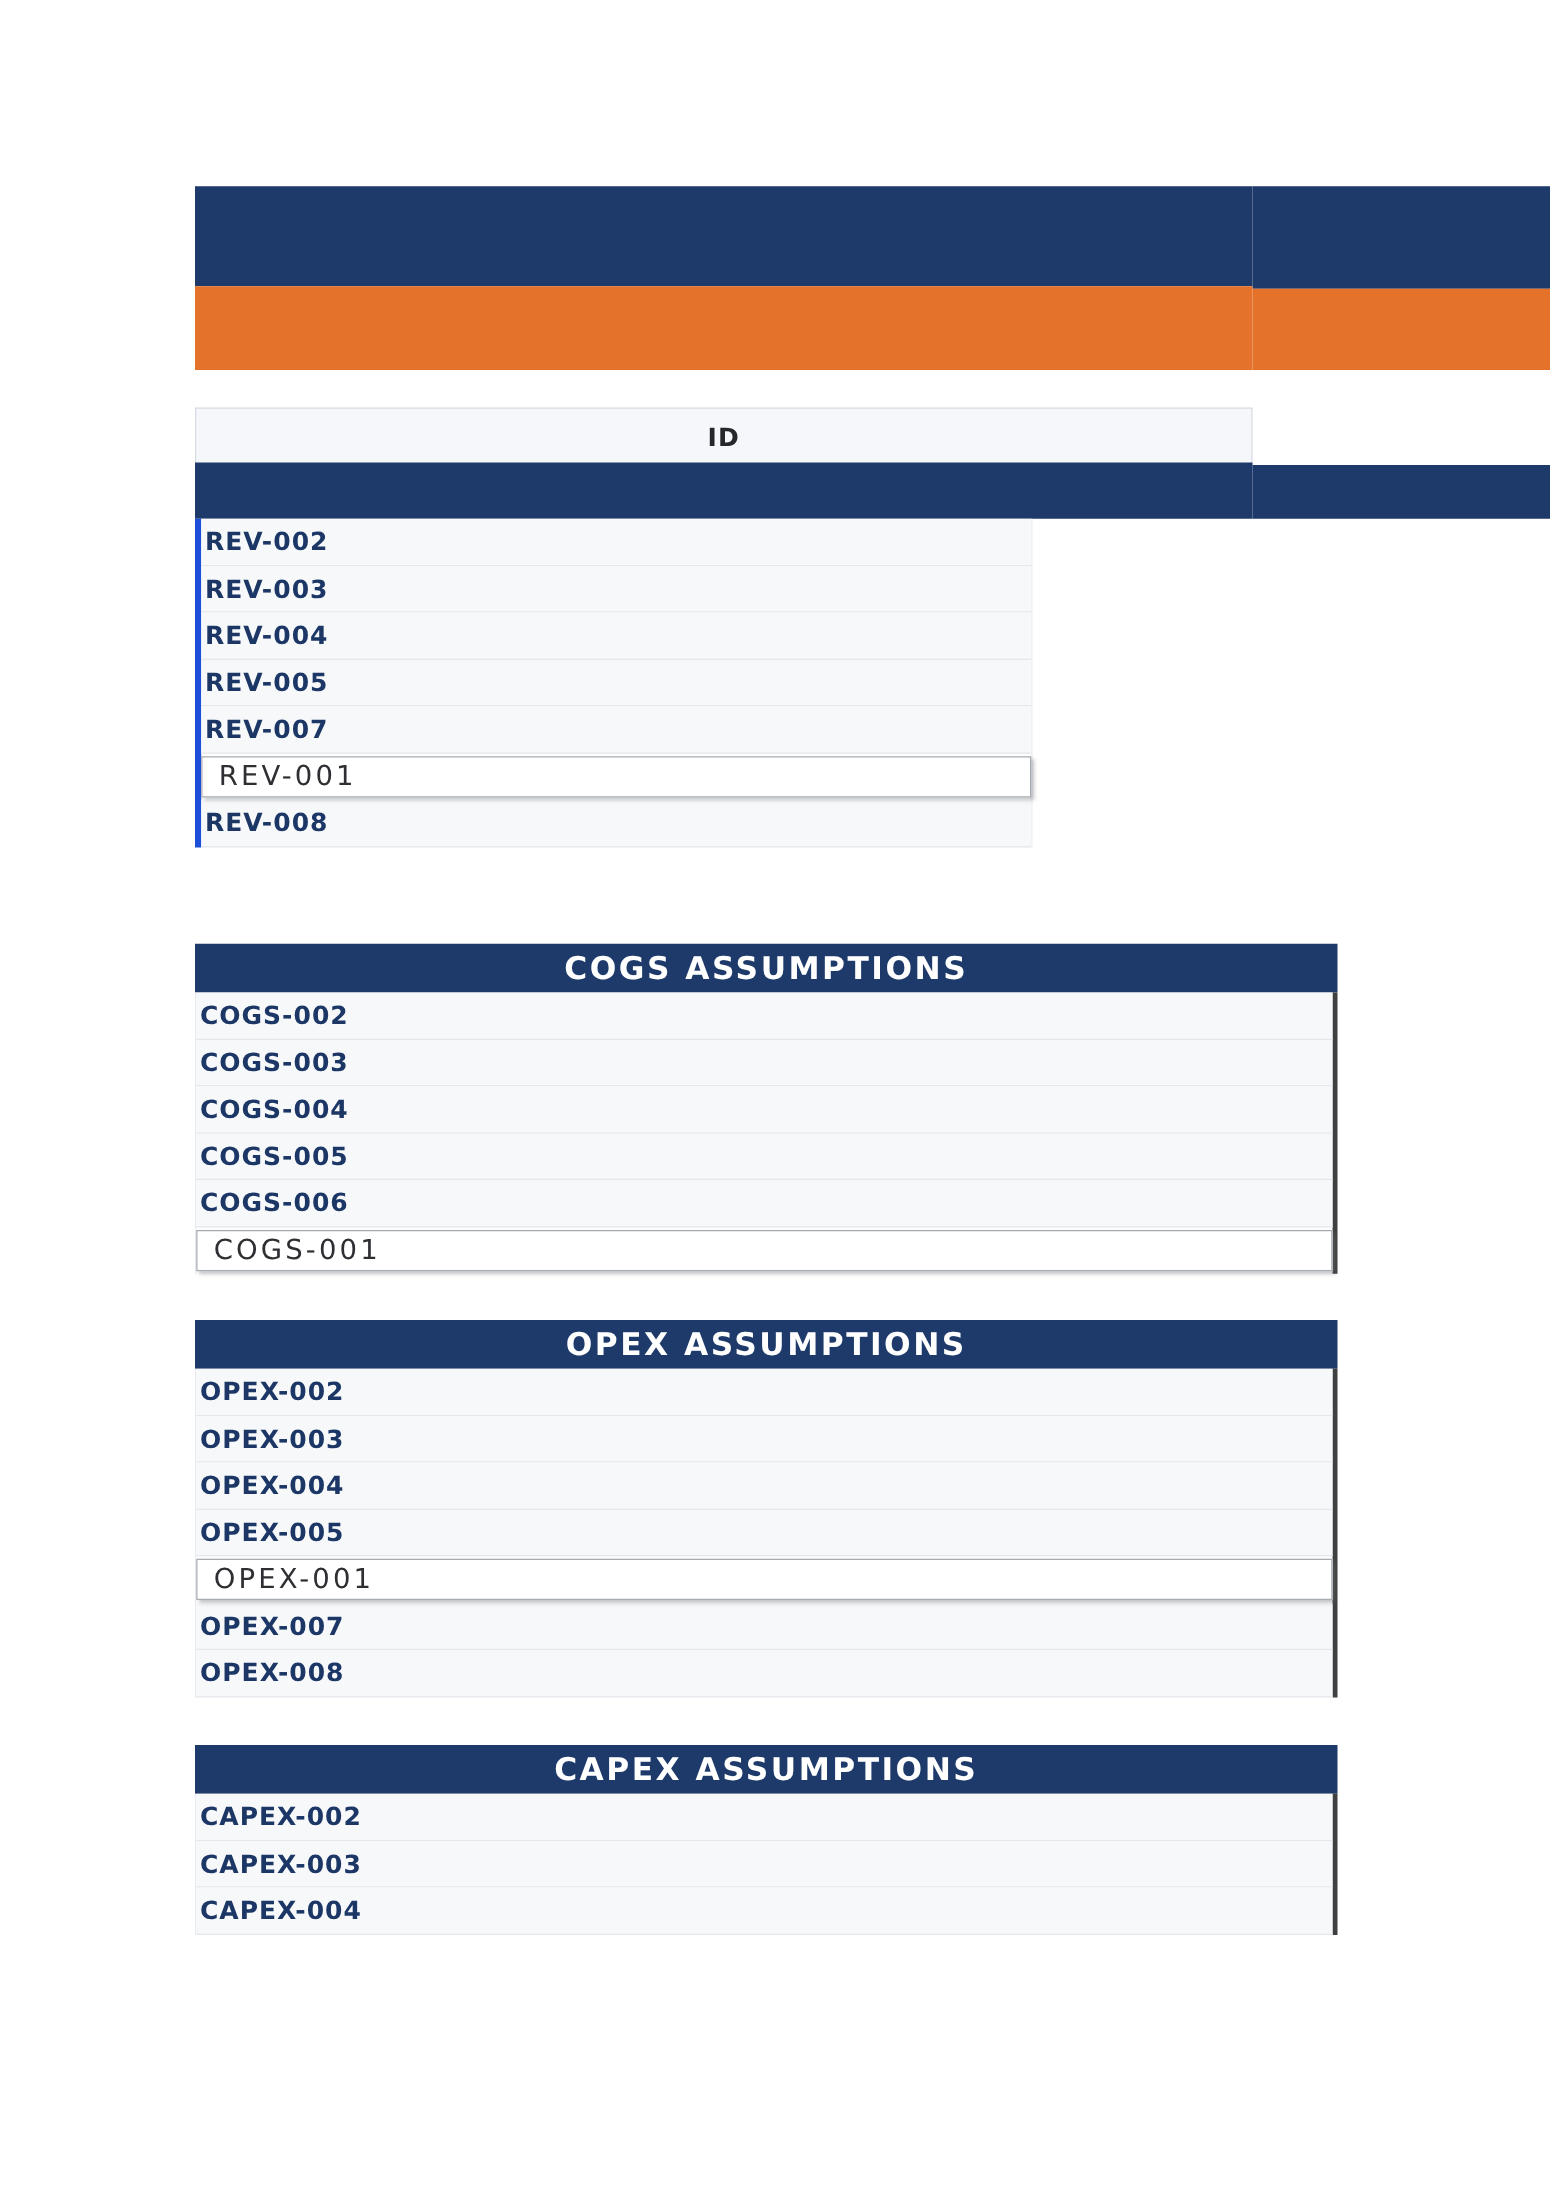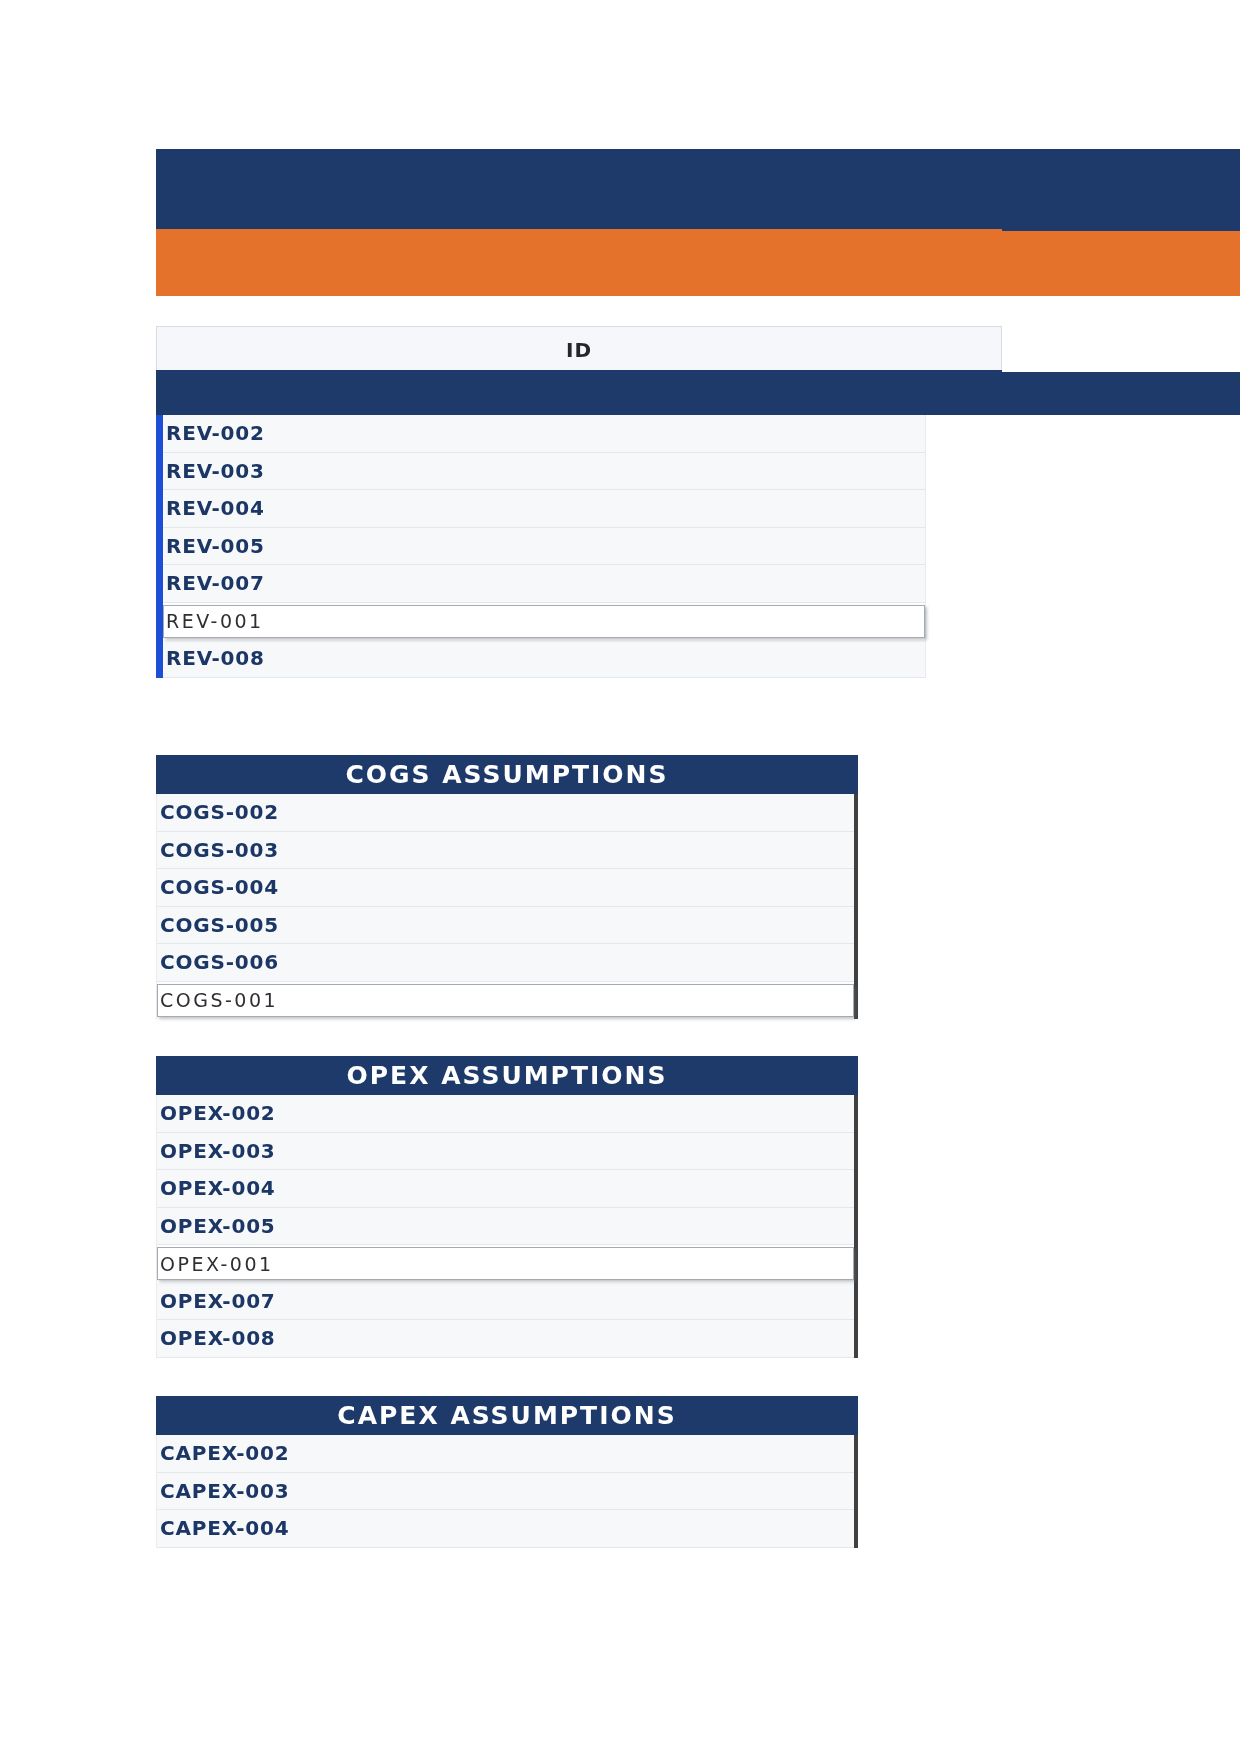--- a/index.html
+++ b/index.html
@@ -30,34 +30,34 @@
   .id-cell{left:156px;top:326px;width:846px;height:47px;
     background:var(--id-bg);border:1px solid var(--id-border);
     display:flex;align-items:center;justify-content:center;
     font-weight:bold;font-size:20px;color:var(--id-text);letter-spacing:1px;}
 
   
   .band-left {left:156px;top:370px;width:846px;height:45px;background:var(--navy);}
   .band-right{left:1002px;top:372px;width:238px;height:43px;background:var(--navy);}
 
   
-  .rows{left:156px;width:770px;position:absolute;box-sizing:border-box;
-        border-left:7px solid #1d4ed8;border-right:1px solid #e9ebee;}
+  .rows{left:156px;width:670px;position:absolute;box-sizing:border-box;
+        border-left:5px solid #1d4ed8;border-right:1px solid #e9ebee;}
   .row{height:37.5px;background:var(--row-bg);border-bottom:1px solid var(--row-border);
        display:flex;align-items:center;padding-left:3px;box-sizing:border-box;}
   .row-label{font-weight:bold;font-size:20px;color:var(--row-text);letter-spacing:0.8px;}
   .rowslot{height:37.5px;display:flex;align-items:center;box-sizing:border-box;}
   .edit-cell{height:33px;width:100%;box-sizing:border-box;background:#ffffff;
        border:1px solid var(--edit-border);
        box-shadow:2px 2px 3px rgba(100,105,115,0.4);
-       display:flex;align-items:center;padding-left:2px;
-       font-size:19px;color:var(--edit-text);letter-spacing:2.5px;}
+       display:flex;align-items:center;padding-left:13px;
+       font-size:22px;color:var(--edit-text);letter-spacing:2.5px;}
 
   
-  .section{left:156px;width:702px;position:absolute;box-sizing:border-box;}
+  .section{left:156px;width:914px;position:absolute;box-sizing:border-box;}
   .section-header{height:39px;background:var(--navy);color:#ffffff;
        display:flex;align-items:center;justify-content:center;
        font-weight:bold;font-size:25px;letter-spacing:2px;}
   .section .rows-flow{border-left:1px solid #e9ebee;border-right:4px solid #404040;}
 </style>
 </head>
 <body>
 
 <div>
 

